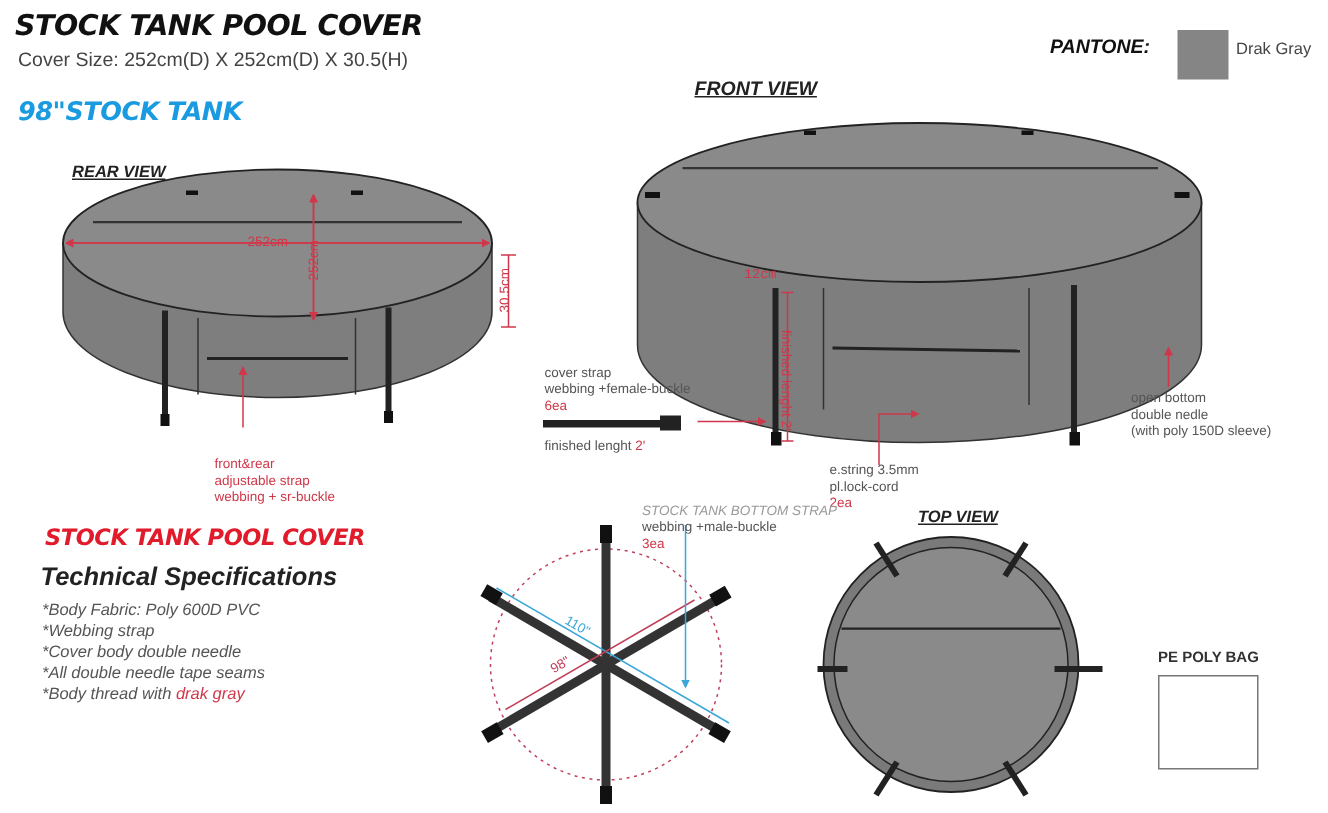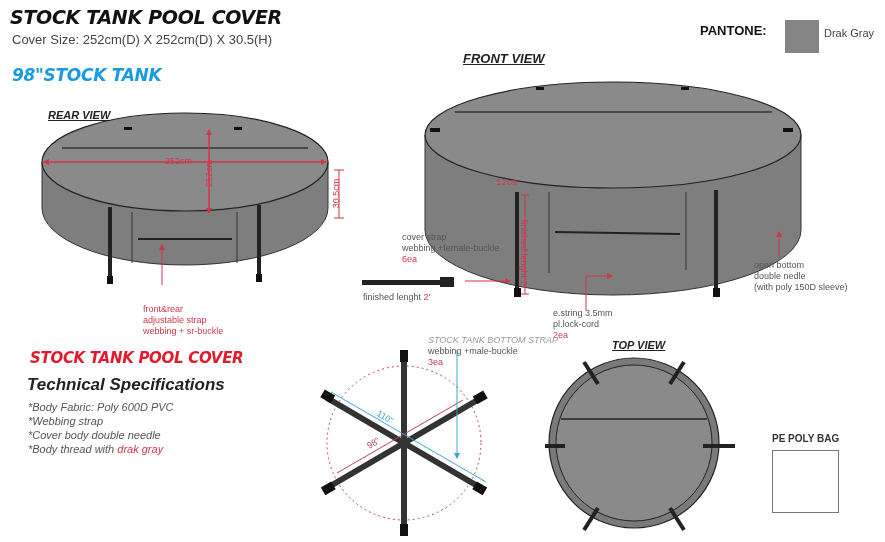--- a/index.html
+++ b/index.html
@@ -2,21 +2,21 @@
 <html><head>
 <meta charset="utf-8">
 <style>
   html, body { margin:0; padding:0; background:#ffffff; }
   body { width:885px; height:542px; position:relative; overflow:hidden; font-family:"Liberation Sans", sans-serif; color:#333; }
   .abs { position:absolute; }
   .title-main { left:10px; top:6px; font-size:19px; font-weight:900; font-style:italic; color:#111; letter-spacing:-0.3px; white-space:nowrap; font-family:"DejaVu Sans", sans-serif; }
   .cover-size { left:12px; top:32px; font-size:13px; color:#444; white-space:nowrap; }
   .tank-title { left:12px; top:65px; font-size:17px; font-weight:900; font-style:italic; color:#1a9ae0; white-space:nowrap; font-family:"DejaVu Sans", sans-serif; letter-spacing:-0.3px; }
   .view-label { font-size:11px; font-weight:bold; font-style:italic; color:#222; text-decoration:underline; white-space:nowrap; }
-  .pantone-label { left:700px; top:23px; font-size:13px; font-weight:bold; color:#111; }
+  .pantone-label { left:700px; top:23px; font-size:13px; font-weight:bold; font-style:italic; color:#111; }
   .pantone-swatch { left:785px; top:20px; width:34px; height:33px; background:#858585; }
   .pantone-name { left:824px; top:27px; font-size:11px; color:#444; }
   .note { font-size:9px; color:#555; line-height:11px; white-space:nowrap; }
   .note-red { color:#d0374a; }
   .spec-red-title { left:30px; top:349px; font-size:15px; font-weight:900; font-style:italic; color:#e11b2b; white-space:nowrap; font-family:"DejaVu Sans", sans-serif; letter-spacing:-0.3px; }
   .spec-title { left:27px; top:375px; font-size:17px; font-weight:bold; font-style:italic; color:#222; white-space:nowrap; }
   .spec-list { left:28px; top:400px; font-size:11px; font-style:italic; color:#555; line-height:14px; white-space:nowrap; }
   .spec-list .hl { color:#d0374a; }
   .bag-label { left:772px; top:433px; font-size:10px; font-weight:bold; color:#333; }
   .bag-box { left:772px; top:450px; width:65px; height:61px; border:1px solid #777; background:#fff; }
@@ -134,21 +134,21 @@
 <div class="abs note note-red" style="left:322px;top:188px;transform:rotate(-90deg);font-size:9px;">30.5cm</div>
 <div class="abs note note-red" style="left:143px;top:284px;margin-top:20px;">
   <div>front&amp;rear</div>
   <div>adjustable strap</div>
   <div>webbing + sr-buckle</div>
 </div>
 
 <div class="abs view-label" style="left:463px;top:51px;font-size:13px;">FRONT VIEW</div>
 <div class="abs note note-red" style="left:496px;top:178px;font-family:Liberation Mono, monospace;">12cm</div>
 <div class="abs note note-red" style="left:490px;top:248px;transform:rotate(90deg);transform-origin:center;">finished lenght 2'</div>
-<div class="abs note" style="left:363px;top:232px;margin-left:39px;">
+<div class="abs note" style="left:363px;top:243px;">
   <div>cover strap</div>
   <div>webbing +female-buckle</div>
   <div class="note-red">6ea</div>
 </div>
 <div class="abs note" style="left:363px;top:292px;">
   <span>finished lenght</span>
   <span class="note-red">2'</span>
 </div>
 <div class="abs note" style="left:553px;top:308px;">
   <div>e.string 3.5mm</div>
@@ -170,17 +170,18 @@
 <div class="abs note" style="left:367px;top:438px;color:#c0405a;transform:rotate(-30deg);">98"</div>
 
 <div class="abs view-label" style="left:612px;top:339px;">TOP VIEW</div>
 
 <div class="abs spec-red-title">STOCK TANK POOL COVER</div>
 <div class="abs spec-title">Technical Specifications</div>
 <div class="abs spec-list">
   <div>*Body Fabric: Poly 600D PVC</div>
   <div>*Webbing strap</div>
   <div>*Cover body double needle</div>
+  <div>*All double needle tape seams</div>
   <div><span>*Body thread with </span><span class="hl">drak gray</span></div>
 </div>
 
 <div class="abs bag-label">PE POLY BAG</div>
 <div class="abs bag-box"></div>
 
 </body></html>

